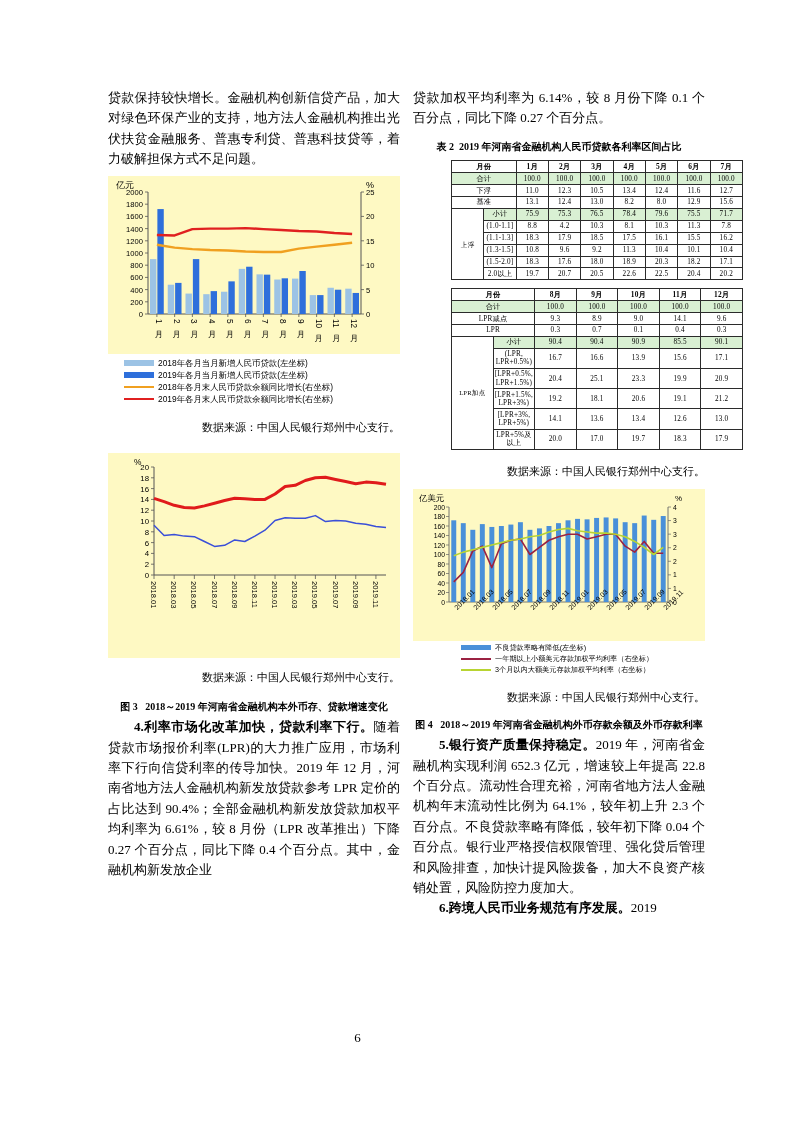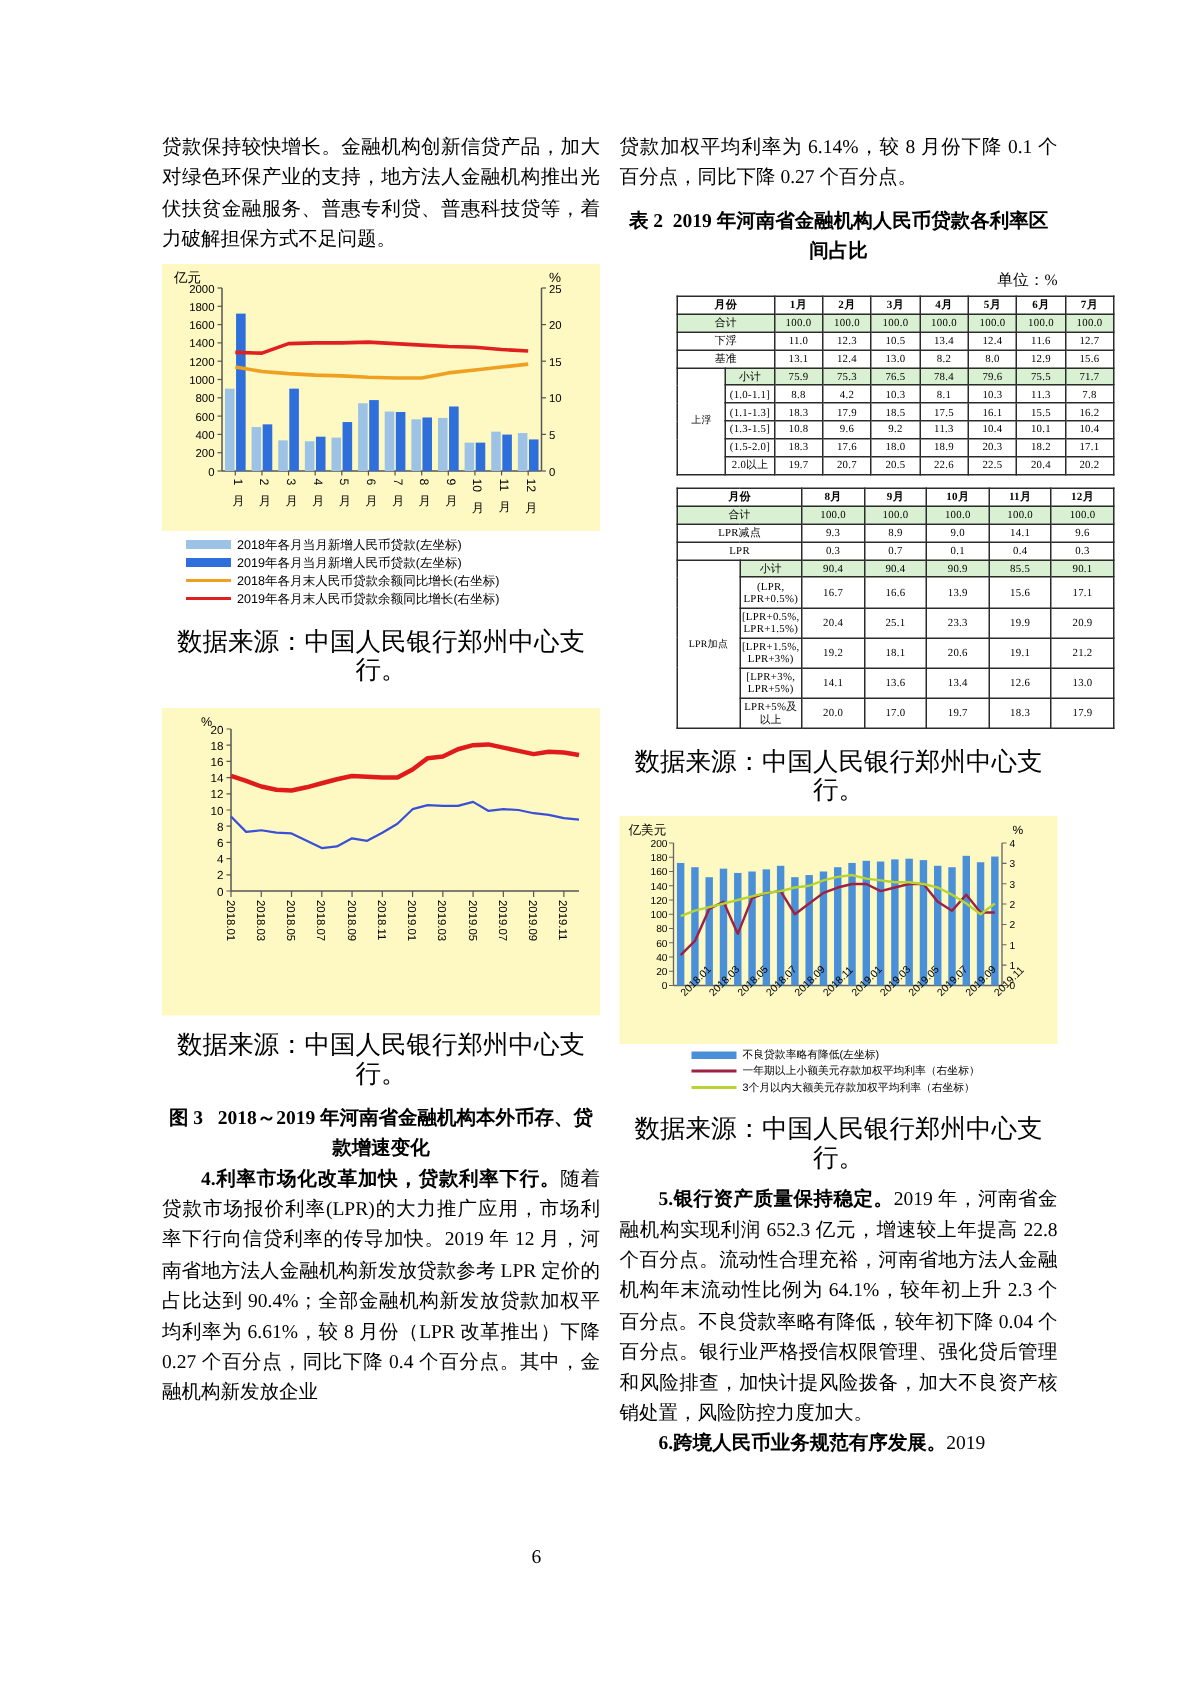--- a/index.html
+++ b/index.html
@@ -35,31 +35,31 @@
     line-height: 20.4px;
     text-align: justify;
     text-justify: inter-ideograph;
     letter-spacing: 0px;
   }
   p.body.indent { text-indent: 26px; }
   .bold { font-weight: bold; }
 
   .caption {
     margin: 0;
-    font-size: 13px;
+    font-size: 10px;
     line-height: 20.5px;
     font-weight: bold;
     text-align: center;
   }
   .caption .num { font-weight: bold; }
   .source {
     margin: 0;
-    font-size: 17px;
+    font-size: 11px;
     line-height: 19px;
-    text-align: center;
+    text-align: right;
   }
 
   .tbl-unit {
     font-size: 10.5px;
     text-align: right;
     margin: 2px 0 2px 0;
   }
 
   table.data {
     border-collapse: collapse;
@@ -309,21 +309,20 @@
   <div class="col col-right">
 
     <p class="body">贷款加权平均利率为 6.14%，较 8 月份下降 0.1 个百分点，同比下降 0.27 个百分点。</p>
 
     <div style="height:8px"></div>
     <p class="caption">
       <span class="num">表 2</span>&nbsp;
       <span>2019 年河南省金融机构人民币贷款各利率区间占比</span>
     </p>
 
-    <div class="tbl-unit">单位：%</div>
 
     <div class="tbl-wrap">
       <table class="data" id="tbl-part1">
           <tbody>
             <tr class="hdr">
               <td colspan="2">月份</td>
               <td>1月</td>
               <td>2月</td>
               <td>3月</td>
               <td>4月</td>
@@ -600,20 +599,24 @@
         <div class="legend-row">
           <span class="legend-swatch-line" style="background: rgb(184, 212, 50);"></span>
           <span class="legend-label sm">3个月以内大额美元存款加权平均利率（右坐标）</span>
         </div>
       </div>
 
     <div style="height:12px"></div>
     <p class="source">数据来源：中国人民银行郑州中心支行。</p>
 
     <div style="height:8px"></div>
+    <p class="caption">
+      <span class="num">图 4</span>&nbsp;&nbsp;
+      <span>2018～2019 年河南省金融机构外币存款余额及外币存款利率</span>
+    </p>
 
     <p class="body indent"><span class="bold">5.银行资产质量保持稳定。</span><span>2019 年，河南省金融机构实现利润 652.3 亿元，增速较上年提高 22.8 个百分点。流动性合理充裕，河南省地方法人金融机构年末流动性比例为 64.1%，较年初上升 2.3 个百分点。不良贷款率略有降低，较年初下降 0.04 个百分点。银行业严格授信权限管理、强化贷后管理和风险排查，加快计提风险拨备，加大不良资产核销处置，风险防控力度加大。</span></p>
 
     <p class="body indent"><span class="bold">6.跨境人民币业务规范有序发展。</span><span>2019</span></p>
   </div>
 
   <div class="pageno">6</div>
 </div>
 
 </body></html>

